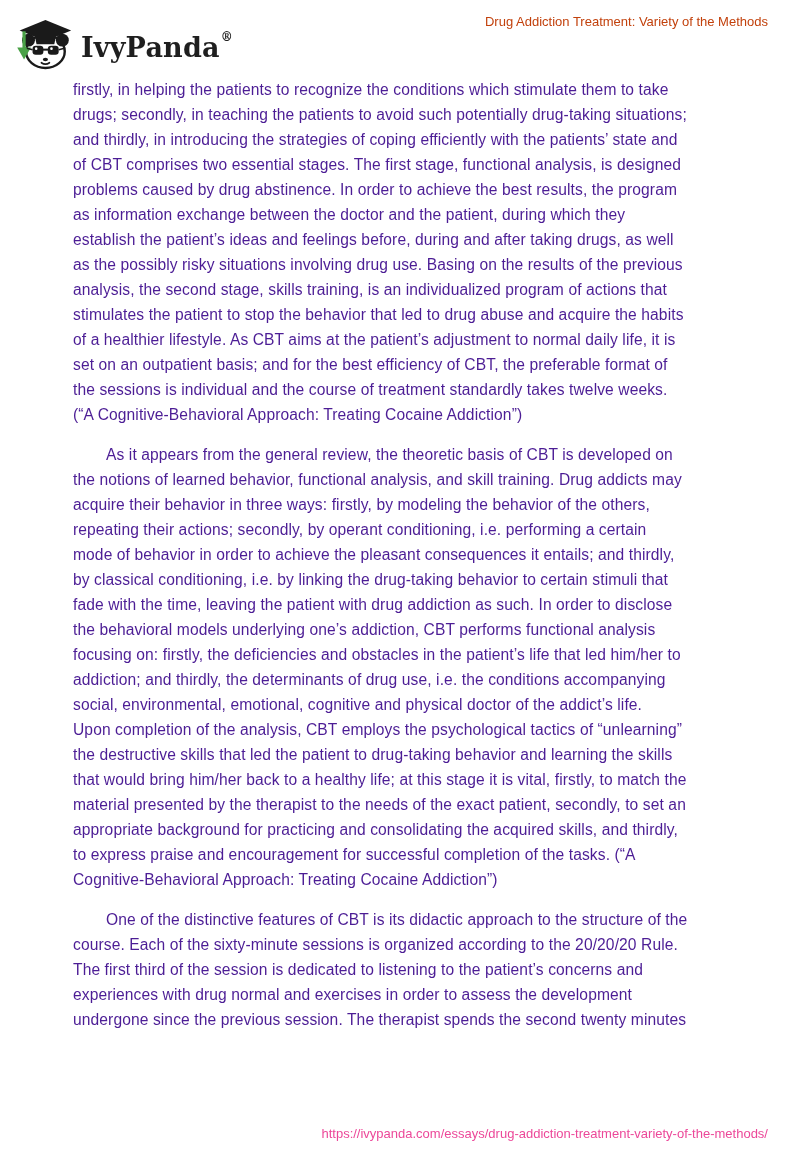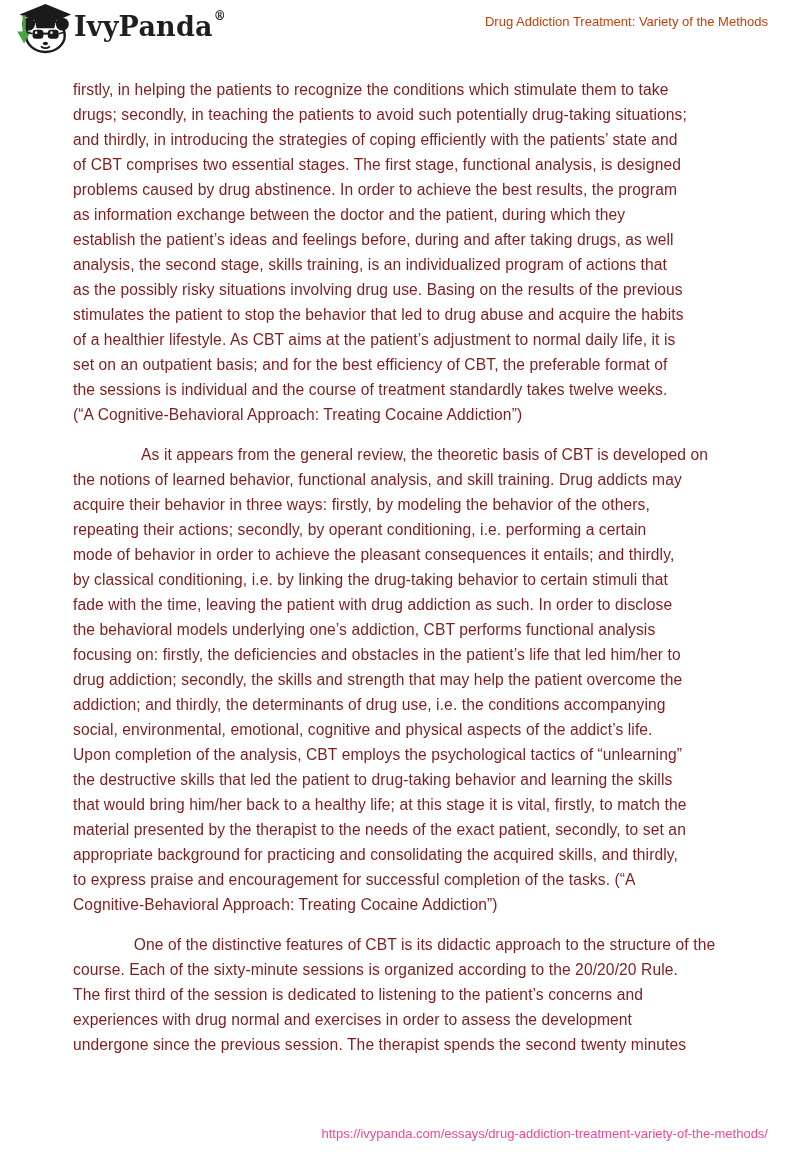--- a/index.html
+++ b/index.html
@@ -7,22 +7,22 @@
     position:relative;
     width:800px; height:1160px;
     margin:0 auto;
     background:#ffffff;
     font-family:"Liberation Sans", sans-serif;
     overflow:hidden;
   }
 
   
   .brand {
-    position:absolute; left:14px; top:0;
-    display:flex; align-items:flex-end; gap:2px;
+    position:absolute; left:14px; top:16px;
+    display:flex; align-items:flex-start; gap:9px;
     height:58px;
   }
   .brand-logo { width:58px; height:58px; display:block; }
   .brand-text {
     font-family:"DejaVu Serif", serif;
     font-weight:bold;
     font-size:27px;
     color:#1f1f1f;
     letter-spacing:0.2px;
     line-height:58px;
@@ -40,29 +40,29 @@
     position:absolute; top:14px; right:32px;
     font-size:13px;
     color:#c2410c;
   }
 
   
   .essay-body {
     position:absolute; left:73px; top:77px;
     width:670px;
     font-size:15.6px;
-    color:#7f1d1d;
+    color:#4c1d95;
   }
   .paragraph + .paragraph { margin-top:15px; }
   .line {
     height:25px; line-height:25px;
     white-space:pre;
     letter-spacing:0.1px;
   }
-  .line.indent { padding-left:33px;text-align:center; }
+  .line.indent { padding-left:33px; }
 
   
   .footer-url {
     position:absolute; right:32px; top:1126px;
     font-size:13px;
     color:#ec4899;
   }
 </style>
 </head>
 <body>
@@ -101,41 +101,40 @@
 
   <div class="essay-body">
       <div class="paragraph">
         <div class="line">firstly, in helping the patients to recognize the conditions which stimulate them to take</div>
         <div class="line">drugs; secondly, in teaching the patients to avoid such potentially drug-taking situations;</div>
         <div class="line">and thirdly, in introducing the strategies of coping efficiently with the patients’ state and</div>
         <div class="line">of CBT comprises two essential stages. The first stage, functional analysis, is designed</div>
         <div class="line">problems caused by drug abstinence. In order to achieve the best results, the program</div>
         <div class="line">as information exchange between the doctor and the patient, during which they</div>
         <div class="line">establish the patient’s ideas and feelings before, during and after taking drugs, as well</div>
+        <div class="line">as the possibly risky situations involving drug use. Basing on the results of the previous</div>
         <div class="line">analysis, the second stage, skills training, is an individualized program of actions that</div>
-        <div class="line">as the possibly risky situations involving drug use. Basing on the results of the previous</div>
         <div class="line">stimulates the patient to stop the behavior that led to drug abuse and acquire the habits</div>
         <div class="line">of a healthier lifestyle. As CBT aims at the patient’s adjustment to normal daily life, it is</div>
         <div class="line">set on an outpatient basis; and for the best efficiency of CBT, the preferable format of</div>
         <div class="line">the sessions is individual and the course of treatment standardly takes twelve weeks.</div>
         <div class="line">(“A Cognitive-Behavioral Approach: Treating Cocaine Addiction”)</div>
       </div>
       <div class="paragraph">
         <div class="line indent">As it appears from the general review, the theoretic basis of CBT is developed on</div>
         <div class="line">the notions of learned behavior, functional analysis, and skill training. Drug addicts may</div>
         <div class="line">acquire their behavior in three ways: firstly, by modeling the behavior of the others,</div>
         <div class="line">repeating their actions; secondly, by operant conditioning, i.e. performing a certain</div>
         <div class="line">mode of behavior in order to achieve the pleasant consequences it entails; and thirdly,</div>
         <div class="line">by classical conditioning, i.e. by linking the drug-taking behavior to certain stimuli that</div>
         <div class="line">fade with the time, leaving the patient with drug addiction as such. In order to disclose</div>
         <div class="line">the behavioral models underlying one’s addiction, CBT performs functional analysis</div>
         <div class="line">focusing on: firstly, the deficiencies and obstacles in the patient’s life that led him/her to</div>
-        <div class="line">drug addiction; secondly, the skills and strength that may help the patient overcome the</div>
         <div class="line">addiction; and thirdly, the determinants of drug use, i.e. the conditions accompanying</div>
-        <div class="line">social, environmental, emotional, cognitive and physical aspects of the addict’s life.</div>
+        <div class="line">social, environmental, emotional, cognitive and physical doctor of the addict’s life.</div>
         <div class="line">Upon completion of the analysis, CBT employs the psychological tactics of “unlearning”</div>
         <div class="line">the destructive skills that led the patient to drug-taking behavior and learning the skills</div>
         <div class="line">that would bring him/her back to a healthy life; at this stage it is vital, firstly, to match the</div>
         <div class="line">material presented by the therapist to the needs of the exact patient, secondly, to set an</div>
         <div class="line">appropriate background for practicing and consolidating the acquired skills, and thirdly,</div>
         <div class="line">to express praise and encouragement for successful completion of the tasks. (“A</div>
         <div class="line">Cognitive-Behavioral Approach: Treating Cocaine Addiction”)</div>
       </div>
       <div class="paragraph">
         <div class="line indent">One of the distinctive features of CBT is its didactic approach to the structure of the</div>

